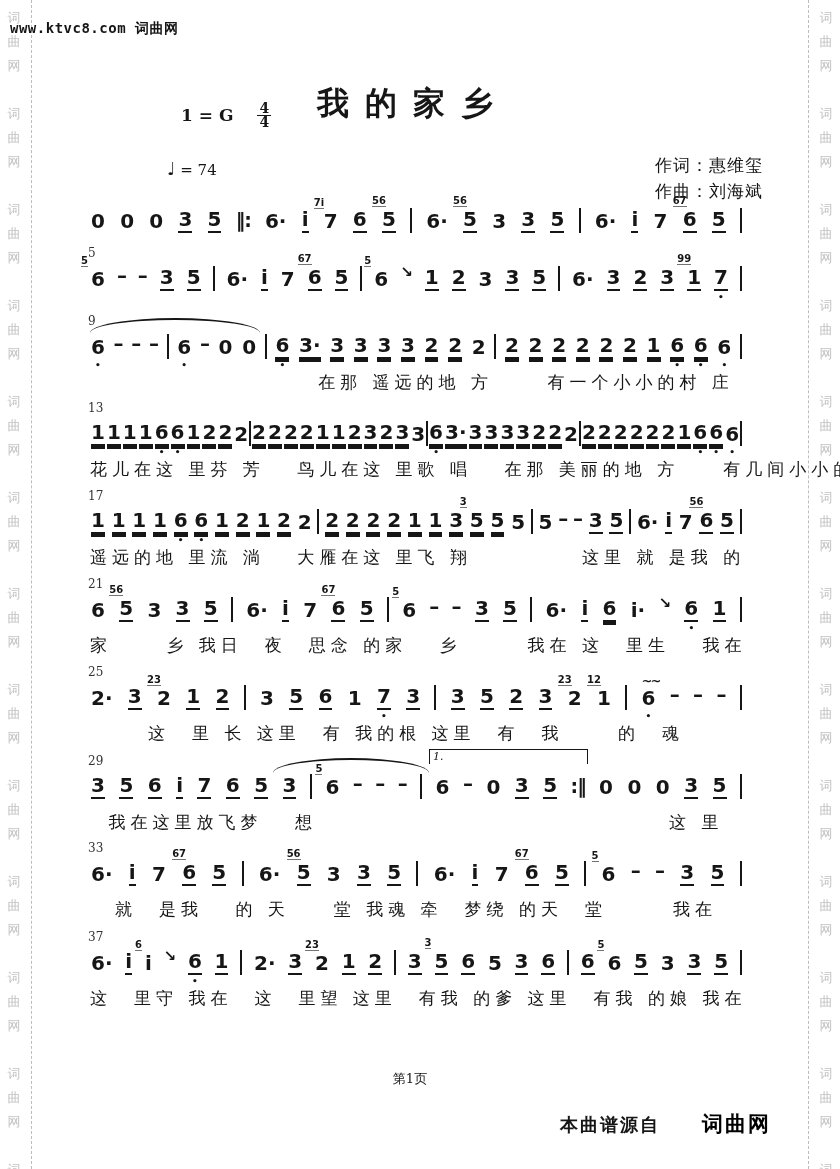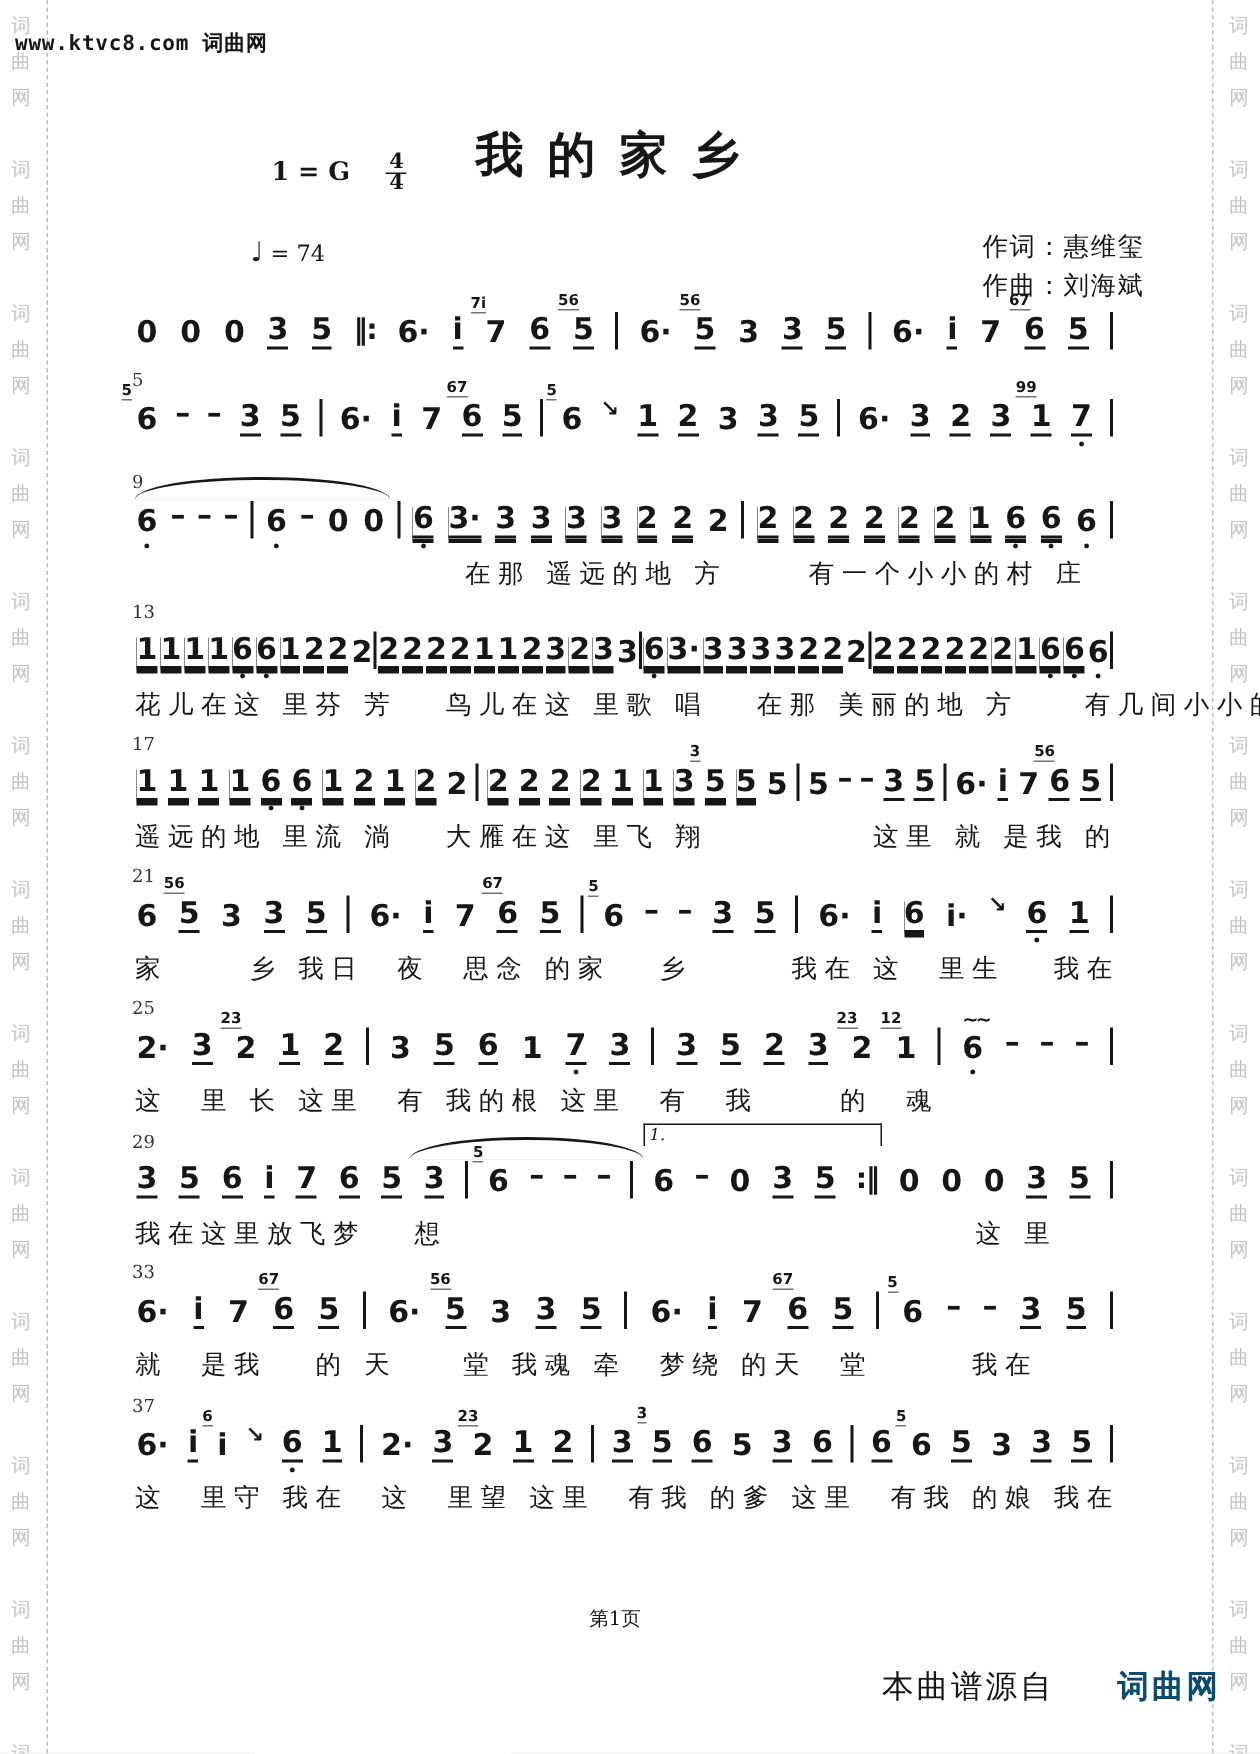--- a/index.html
+++ b/index.html
@@ -37,31 +37,31 @@
   .note.ld::after{content:"•";position:absolute;left:50%;transform:translateX(-50%);
                   bottom:-9px;font-size:9px;line-height:1;}
   .note.tr::before{content:"~~";position:absolute;top:-13px;left:1px;font-size:13px;letter-spacing:-2px;}
   .g{position:absolute;top:-12px;left:-9px;font-size:10px;font-weight:bold;
      border-bottom:1px solid #737373;white-space:nowrap;letter-spacing:0;}
   .bar{width:2px;background:#161616;height:25px;align-self:center;}
   .rep{font-weight:bold;font-size:19px;align-self:center;letter-spacing:-1px;}
   .bend{font-size:15px;font-weight:bold;transform:translateY(-12px);}
   .dash{font-weight:bold;font-size:20px;padding-bottom:6px;}
   .lyrics{margin-top:10px;font-family:"DejaVu Serif",serif;font-size:17px;letter-spacing:5px;
-          white-space:pre;font-weight:500;}
+          white-space:pre;font-weight:500;text-align:center;}
   .tie{position:absolute;height:13px;border-top:2px solid #161616;
        border-radius:50% 50% 0 0 / 100% 100% 0 0;top:-13px;}
   .volta{position:absolute;height:14px;top:-22px;border-top:1.5px solid #161616;
          border-left:1.5px solid #161616;border-right:1.5px solid #161616;}
   .volta .vl{position:absolute;left:3px;top:0;font-size:11px;font-style:italic;font-family:"DejaVu Serif",serif;}
   
   #pageno{position:absolute;left:410px;top:1070px;transform:translateX(-50%);
           font-family:"DejaVu Serif",serif;font-size:13px;}
   #source{position:absolute;left:560px;top:1110px;display:flex;gap:42px;align-items:baseline;}
-  #source .pre{font-size:21px;font-weight:normal;letter-spacing:2px;margin-left:28px;}
+  #source .pre{font-size:18px;font-weight:bold;letter-spacing:2px;}
   #source .site{font-size:21px;font-weight:bold;letter-spacing:2px;}
 </style>
 </head>
 <body>
 
 <div id="page">
   <div class="rail" id="rail-left" style="white-space: pre-line;">词
 曲
 网
 
@@ -557,15 +557,15 @@
           <span class="note u1"><span class="m">5</span></span>
           <div class="bar"></div>
         </div>
         <div class="lyrics">这　里守 我在　这　里望 这里　有我 的爹 这里　有我 的娘 我在</div>
       </div>
     </div>
 
   <div id="pageno">第1页</div>
   <div id="source">
     <span class="pre">本曲谱源自</span>
-    <span class="site" style="color: #0c4a6e;">词曲网</span>
+    <span class="site" style="color: #000000;">词曲网</span>
   </div>
 </div>
 
 </body></html>

